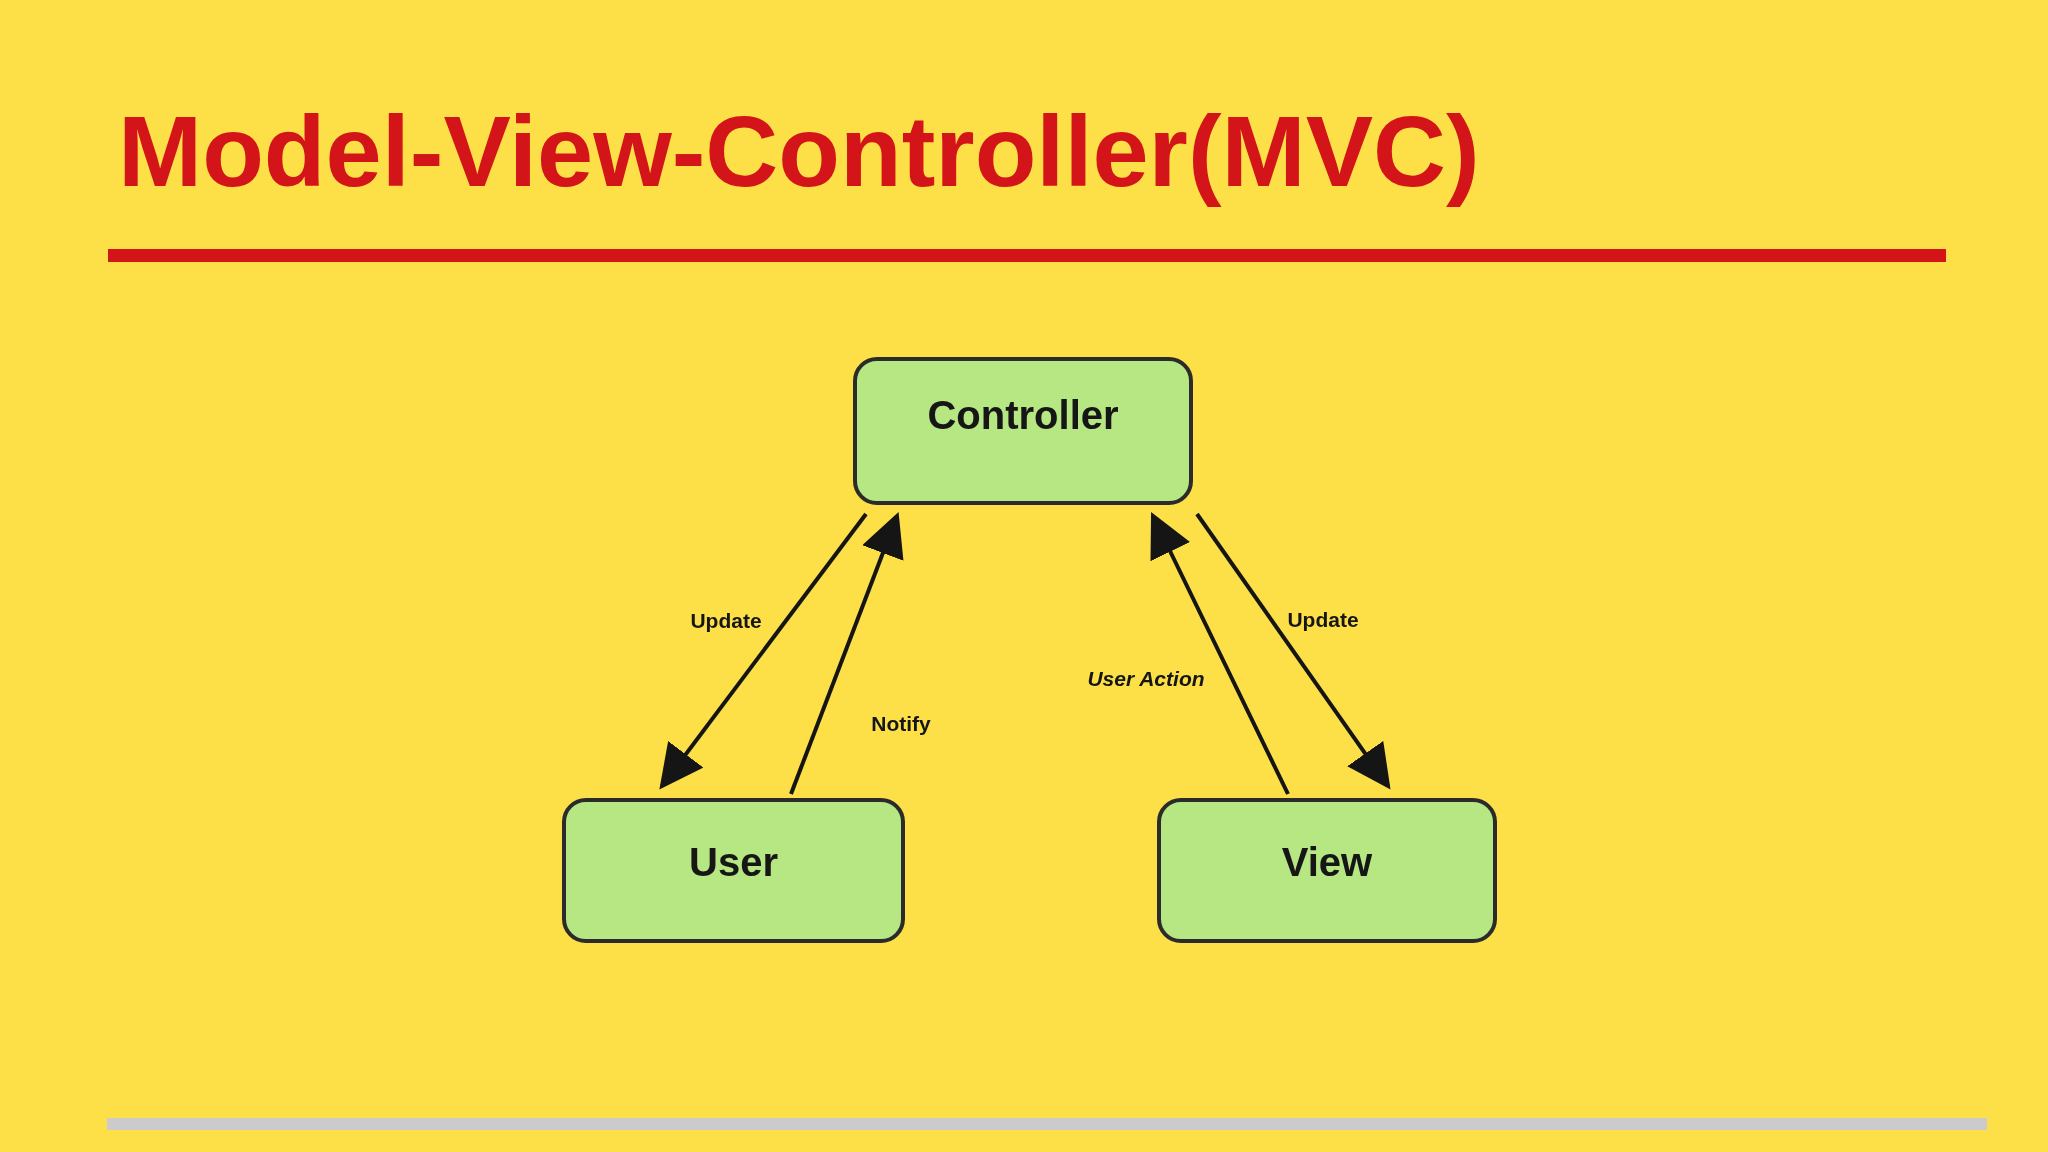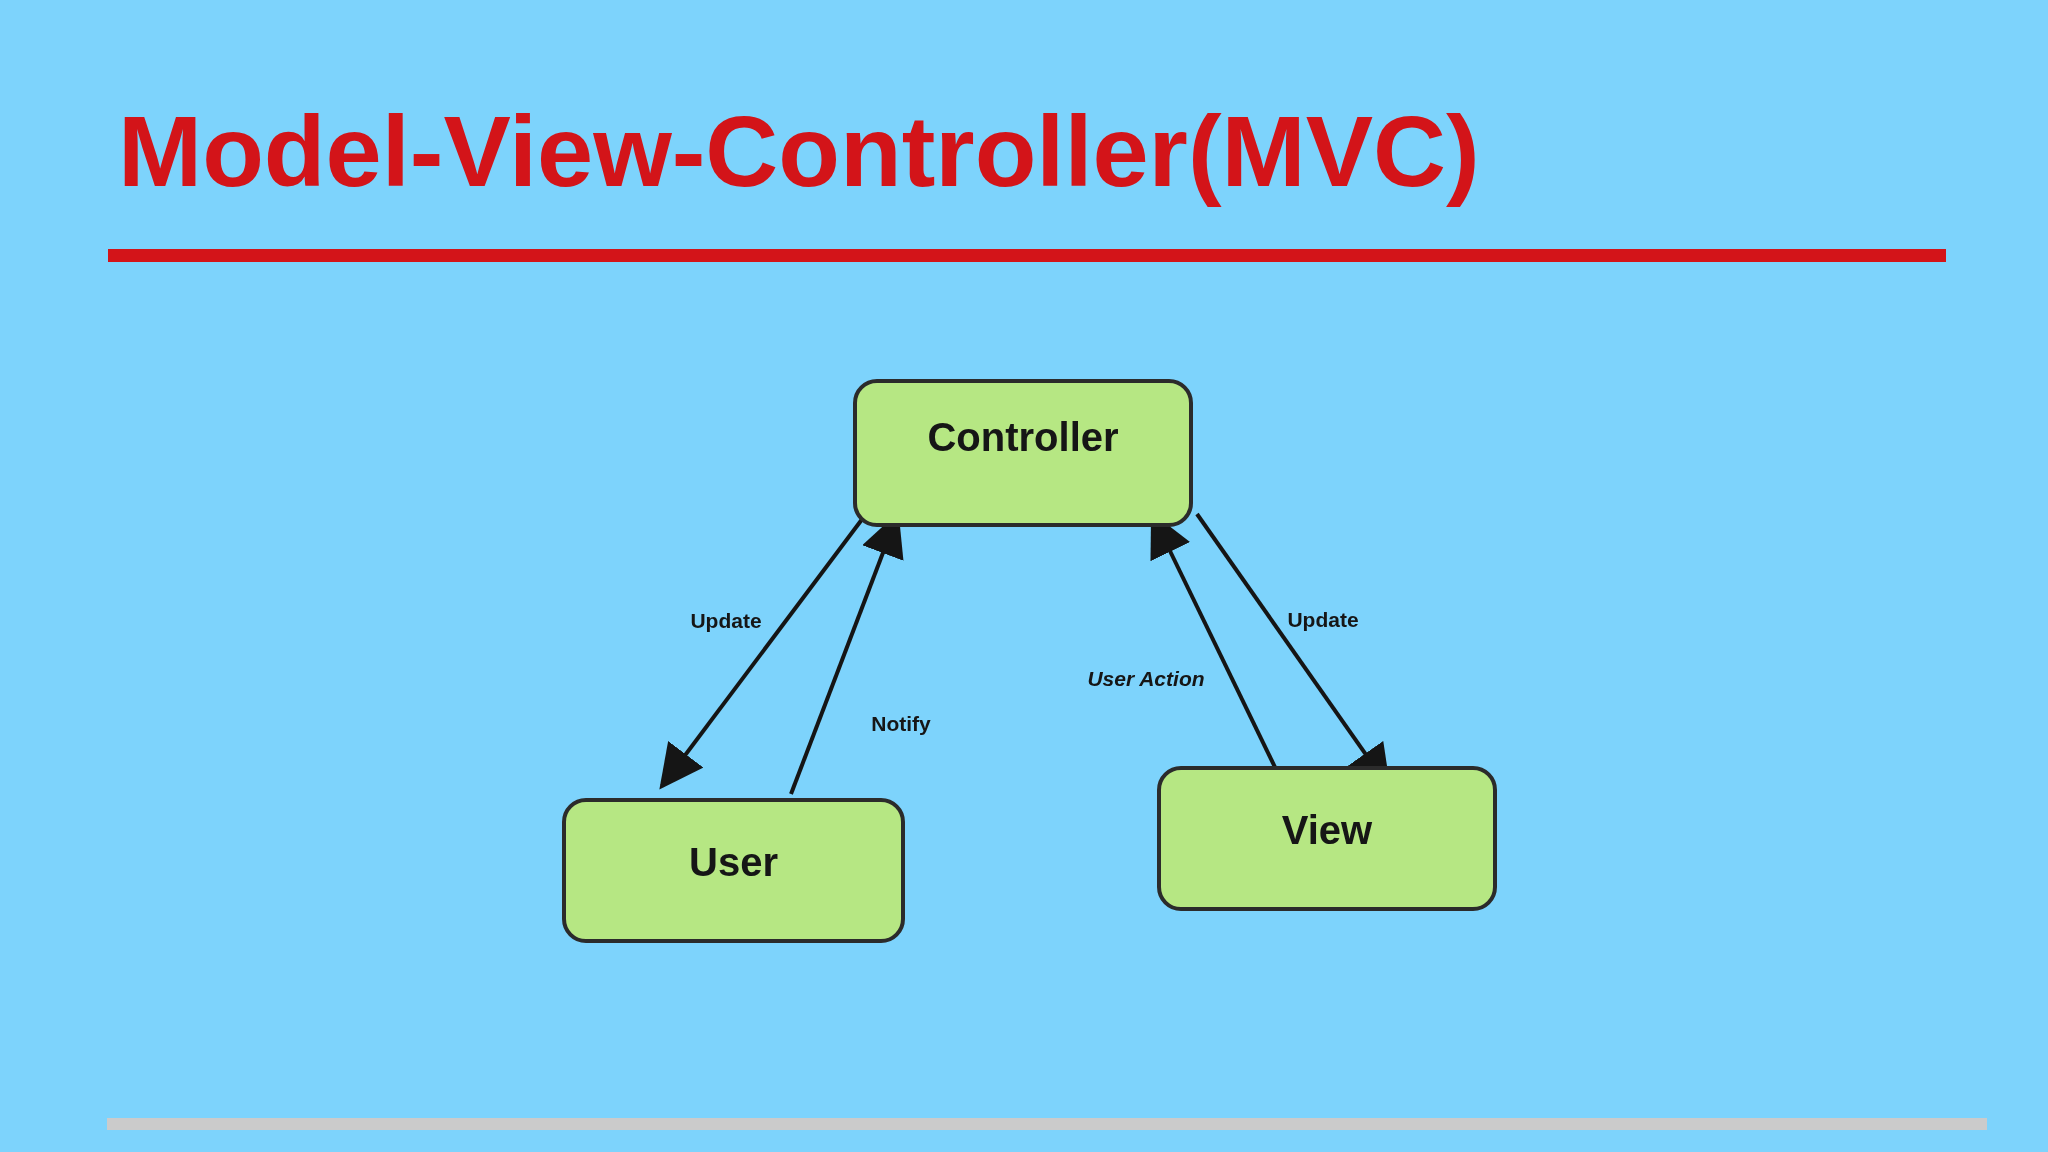--- a/index.html
+++ b/index.html
@@ -5,21 +5,21 @@
   html, body {
     margin: 0;
     padding: 0;
     background: #ffffff;
   }
   .slide {
     position: relative;
     width: 2048px;
     height: 1152px;
     overflow: hidden;
-    background: #7dd3fc;
+    background: #fde047;
     font-family: "Liberation Sans", "DejaVu Sans", sans-serif;
   }
 
   
   .slide-title {
     position: absolute;
     left: 118px;
     top: 101px;
     margin: 0;
     font-size: 101px;
@@ -48,24 +48,24 @@
     display: flex;
     align-items: center;
     justify-content: center;
   }
   .node .node-label {
     font-weight: bold;
     font-size: 40px;
     color: #161616;
     transform: translateY(-8px);
   }
-  .node-controller { left: 853px; top: 379px; width: 340px; height: 148px; }
+  .node-controller { left: 853px; top: 357px; width: 340px; height: 148px; }
   .node-controller .node-label { transform: translateY(-16px); }
   .node-model      { left: 562px; top: 798px; width: 343px; height: 145px; }
-  .node-view       { left: 1157px; top: 766px; width: 340px; height: 145px; }
+  .node-view       { left: 1157px; top: 798px; width: 340px; height: 145px; }
 
   
   .arrow-layer {
     position: absolute;
     left: 0; top: 0;
     width: 2048px;
     height: 1152px;
   }
   .arrow-layer line {
     stroke: var(--arrow-black, #151515);

